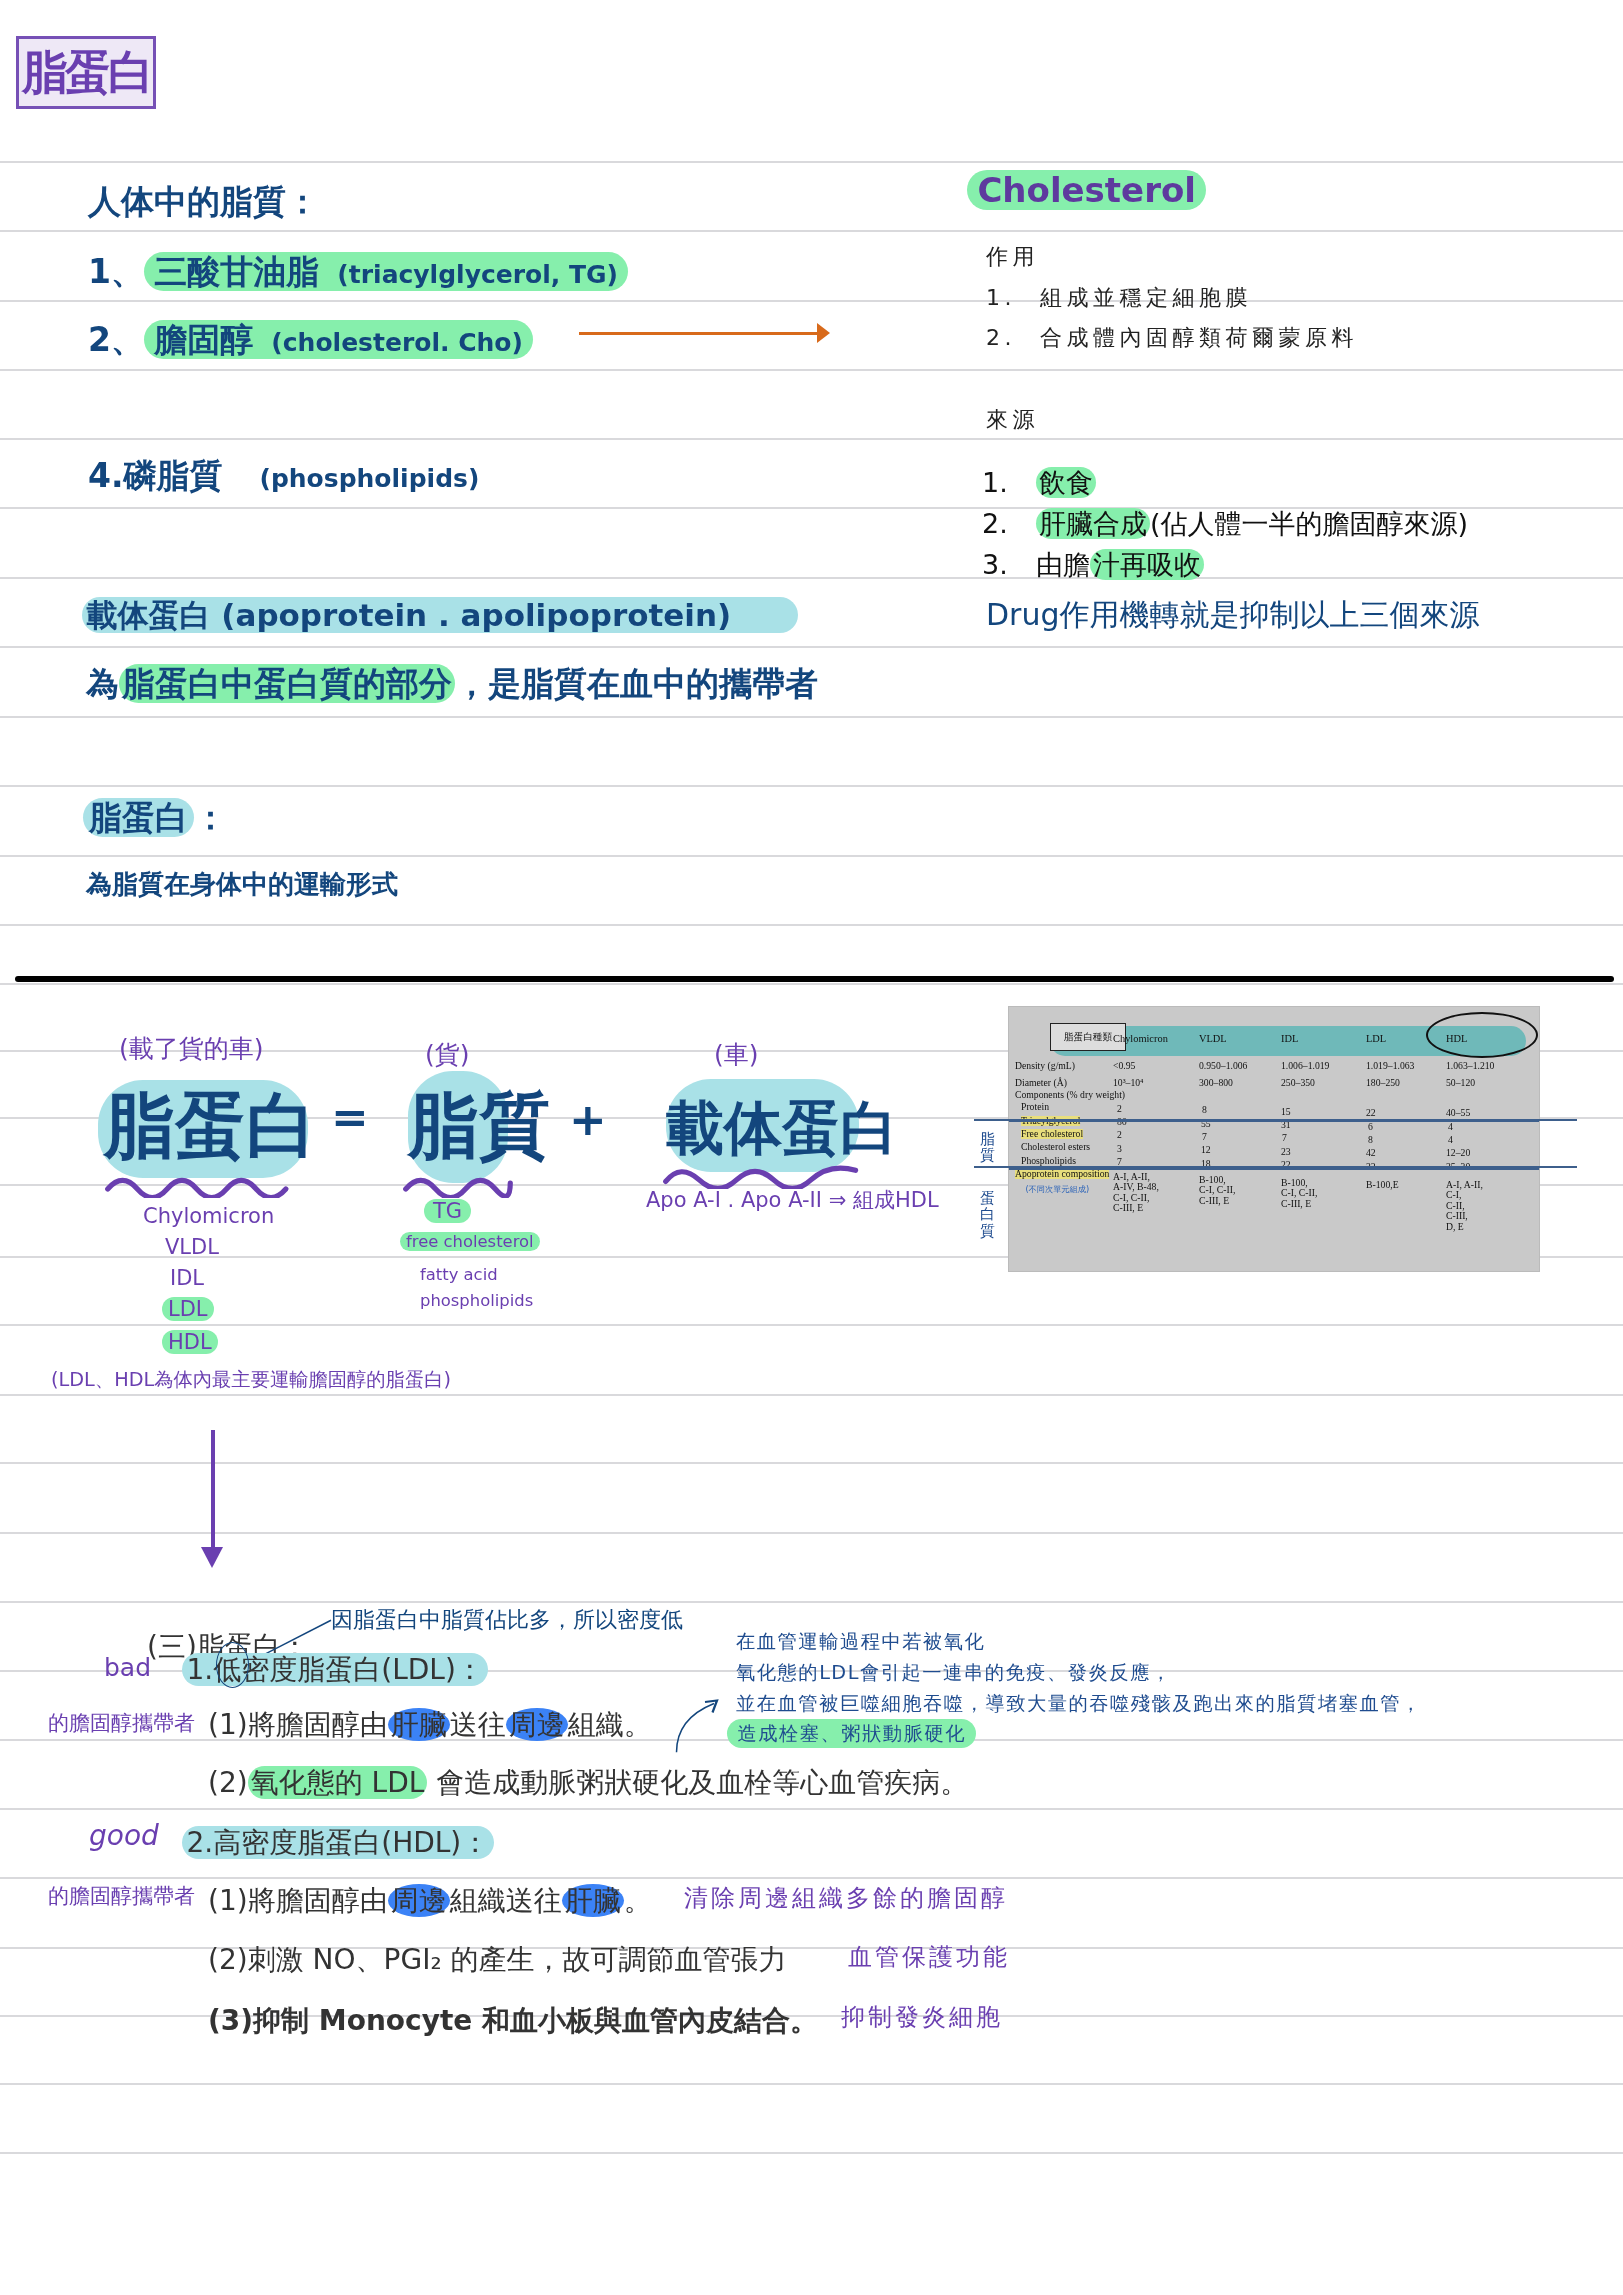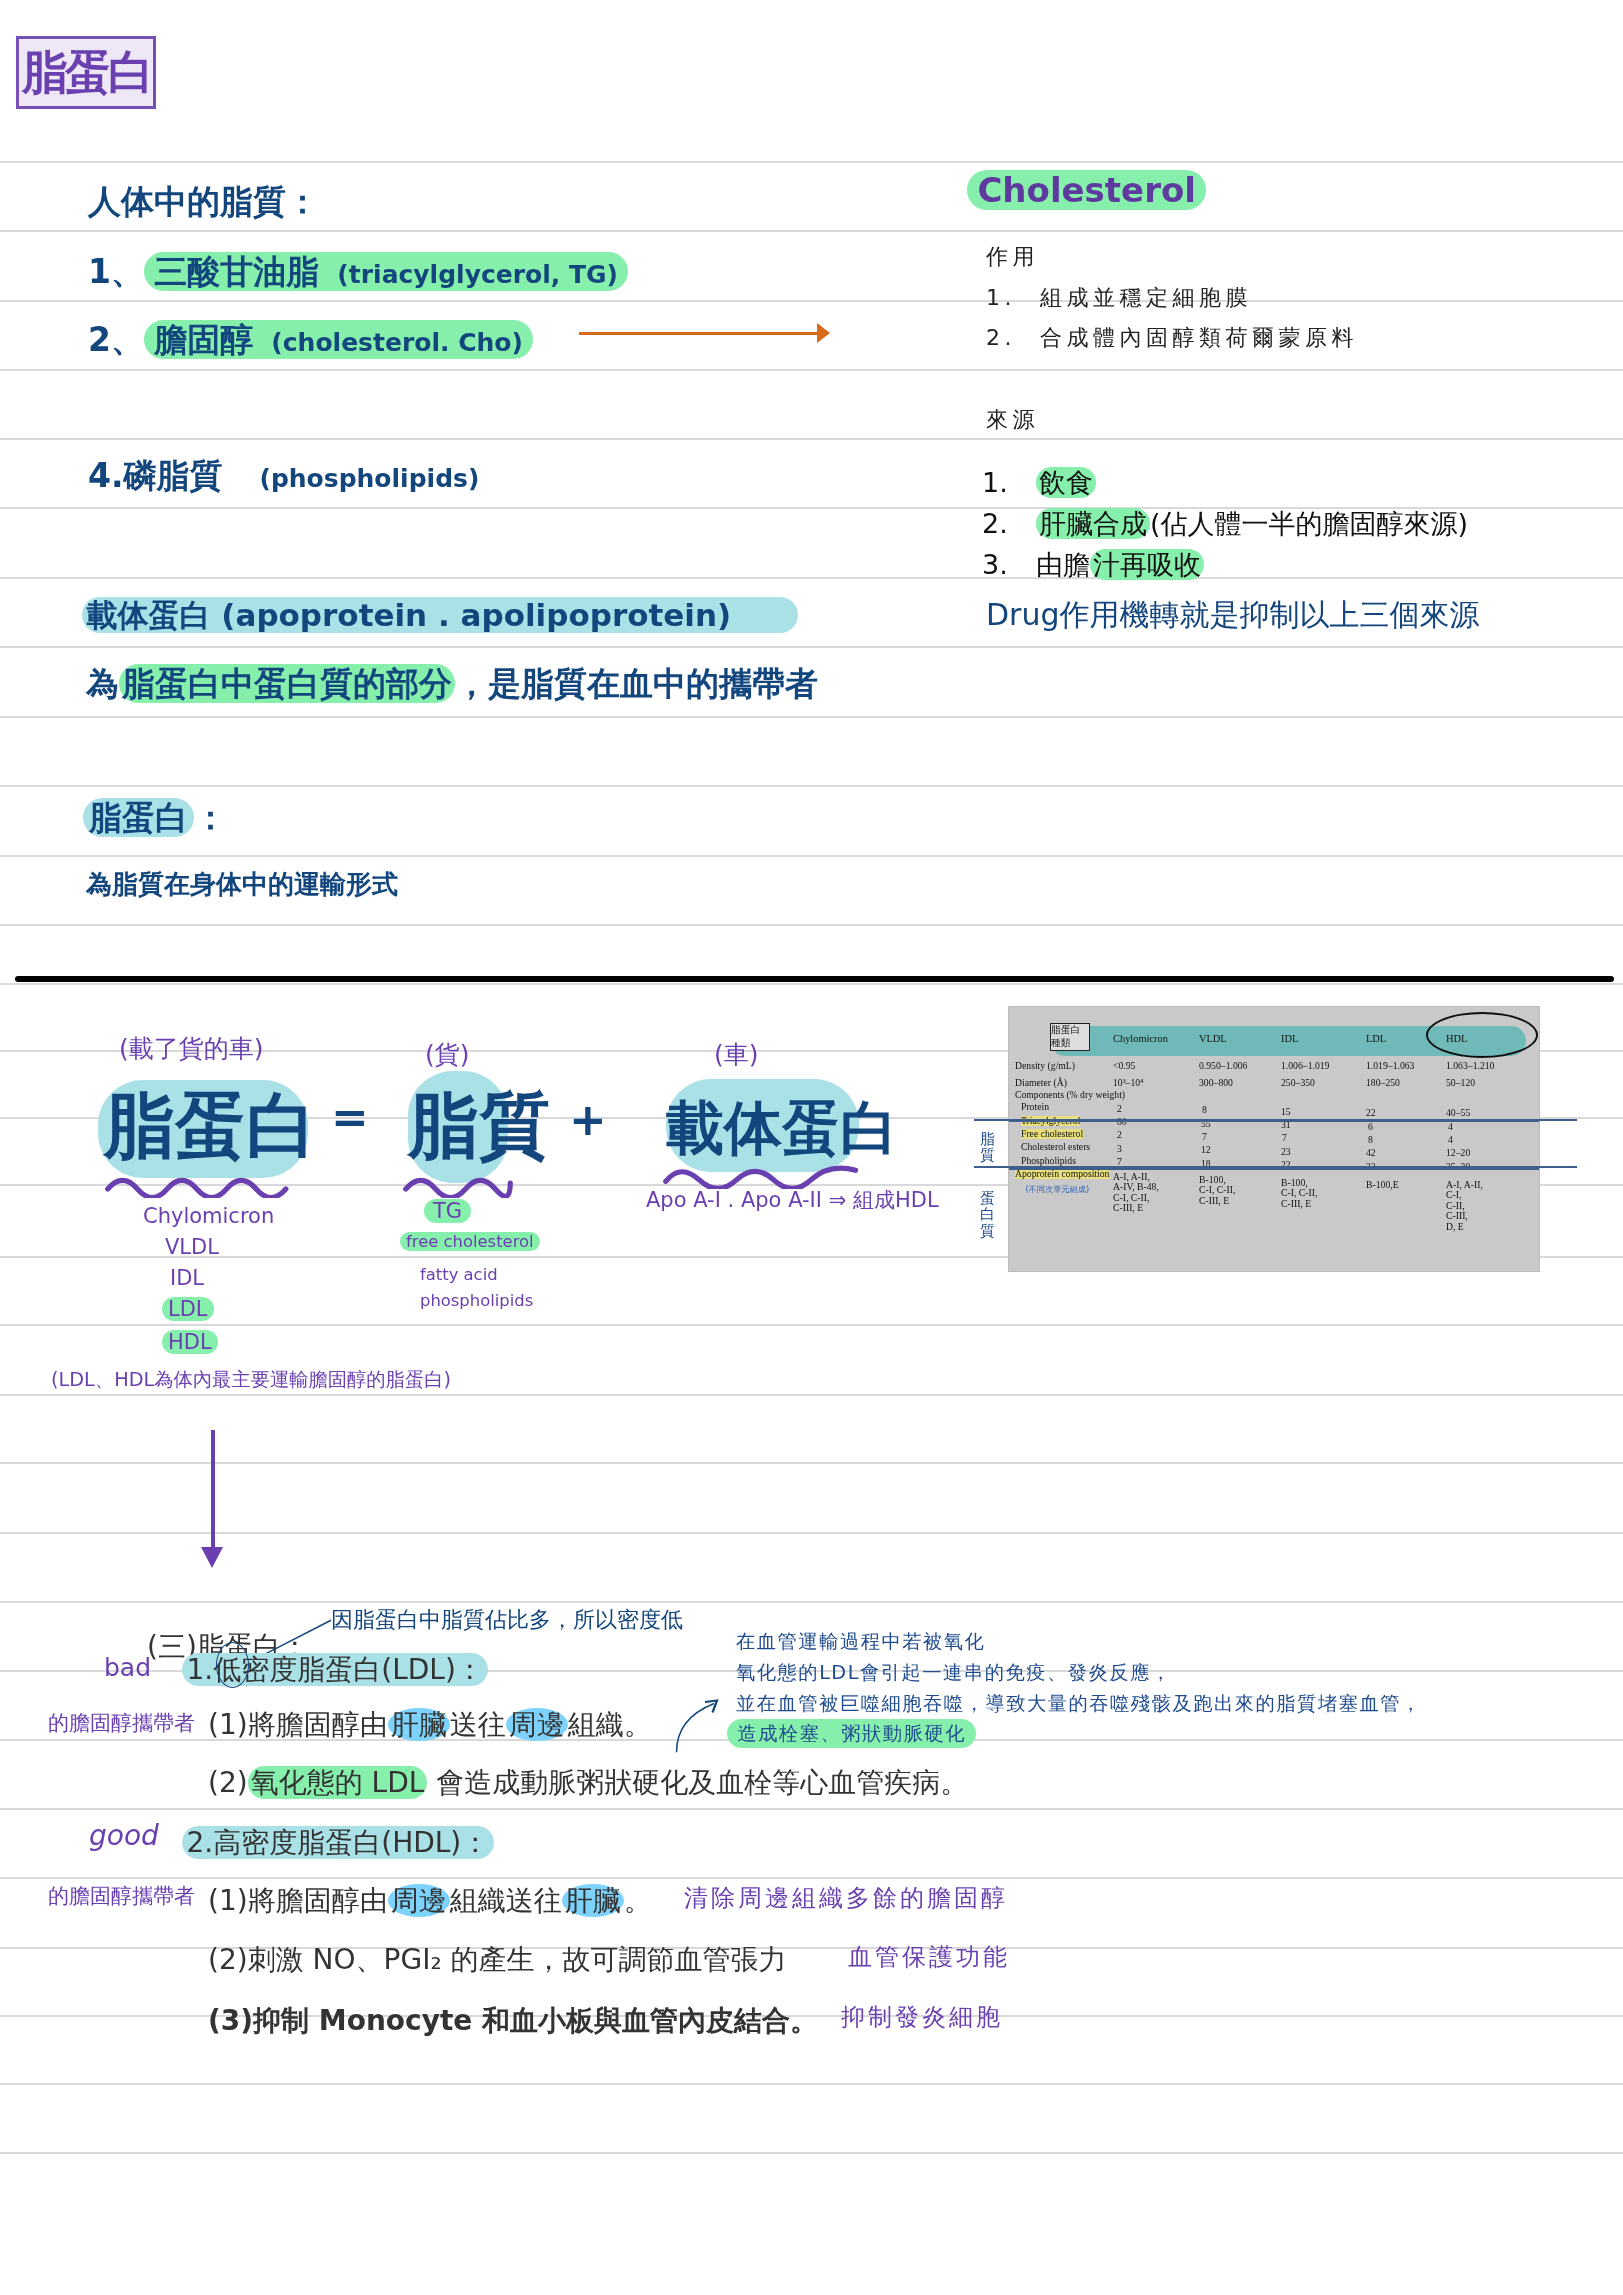--- a/index.html
+++ b/index.html
@@ -13,21 +13,21 @@
 
   .abs { position: absolute; white-space: nowrap; }
 
   
   .hand-blue { color: #13467d; font-family: "DejaVu Sans", sans-serif; font-weight: bold; }
   .hand-purple { color: #6a3fb0; font-family: "DejaVu Sans", sans-serif; }
   .hand-thin-blue { color: #1f4c8f; font-family: "DejaVu Sans", sans-serif; }
 
   .hl-yellow { background: #86efac; border-radius: 22px; padding: 0 10.4px; }
   .hl-cyan { background: #a9e1e7; border-radius: 22px; padding: 0 10.4px; }
-  .hl-yellow-blob { background: #7dd3fc; border-radius: 50%; padding: 0 3px; }
+  .hl-yellow-blob { background: #3b82f6; border-radius: 50%; padding: 0 3px; }
 
   
   .title-box {
     position: absolute; left: 16.4px; top: 36px; width: 140px; height: 73px;
     border: 3px solid #7650b6; background: #eee8f6;
     display: flex; align-items: center; justify-content: center;
     color: #6a3fb0; font-size: 46px; font-weight: bold; letter-spacing: -3px;
   }
 
   .thick-divider {
@@ -56,21 +56,21 @@
   .wavy { position: absolute; }
   .small-list { position: absolute; font-size: 21px; color: #6a3fb0; }
 
   
   .table-img {
     position: absolute; left: 1008px; top: 1006px; width: 532px; height: 266px;
     background: #c9c9c9; border: 0.7px solid #bbb; overflow: hidden;
     font-family: "Liberation Serif", serif; color: #111;
   }
   .tbl-header { position: absolute; left: 41px; top: 18.6px; width: 476px; height: 30px; background: #6fb9b9; border-radius: 15px; }
-  .tbl-header-label { position: absolute; left: 41px; top: 16.4px; width: 40px; height: 28px; border: 1.5px solid #222; background: #ddd; font-size: 9.7px; display: flex; align-items: center; justify-content: center; }
+  .tbl-header-label { position: absolute; left: 41px; top: 16.4px; width: 76px; height: 28px; border: 1.5px solid #222; background: #ddd; font-size: 9.7px; display: flex; align-items: center; justify-content: center; }
   .tbl-cell { position: absolute; font-size: 9.7px; line-height: 10.4px; white-space: pre; }
   .tbl-ellipse { position: absolute; left: 417px; top: 4.5px; width: 112px; height: 46px; border: 2.2px solid #111; border-radius: 50%; }
   .tbl-line { position: absolute; left: -15px; width: 580px; height: 1.5px; background: #3d5f8c; }
 
   
   .sec3 { position: absolute; font-size: 28px; color: #333; }
   .note-purple { position: absolute; font-size: 21px; color: #6a3fb0; }
   .note-blue { position: absolute; font-size: 19.3px; color: #1f4c8f; letter-spacing: 1.5px; }
 
   .purple-arrow-line { position: absolute; left: 211px; top: 1430px; width: 3.7px; height: 126px; background: #6a3fb0; }

